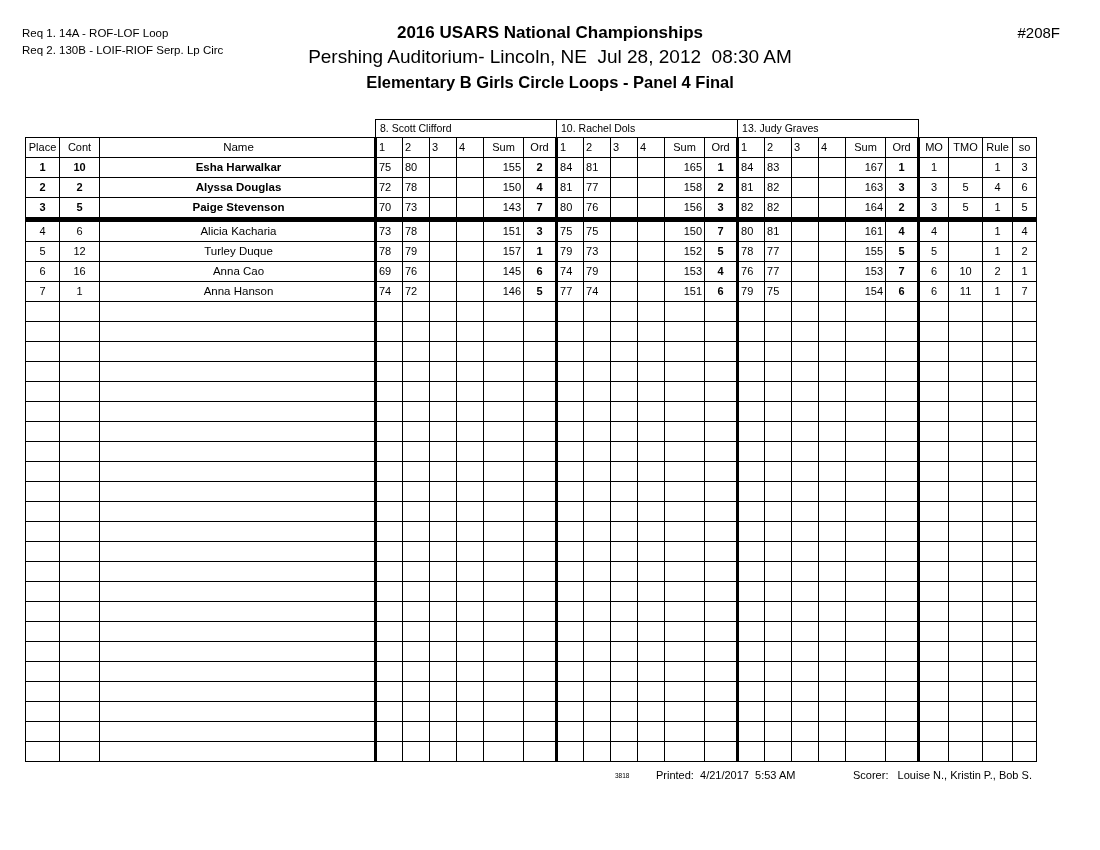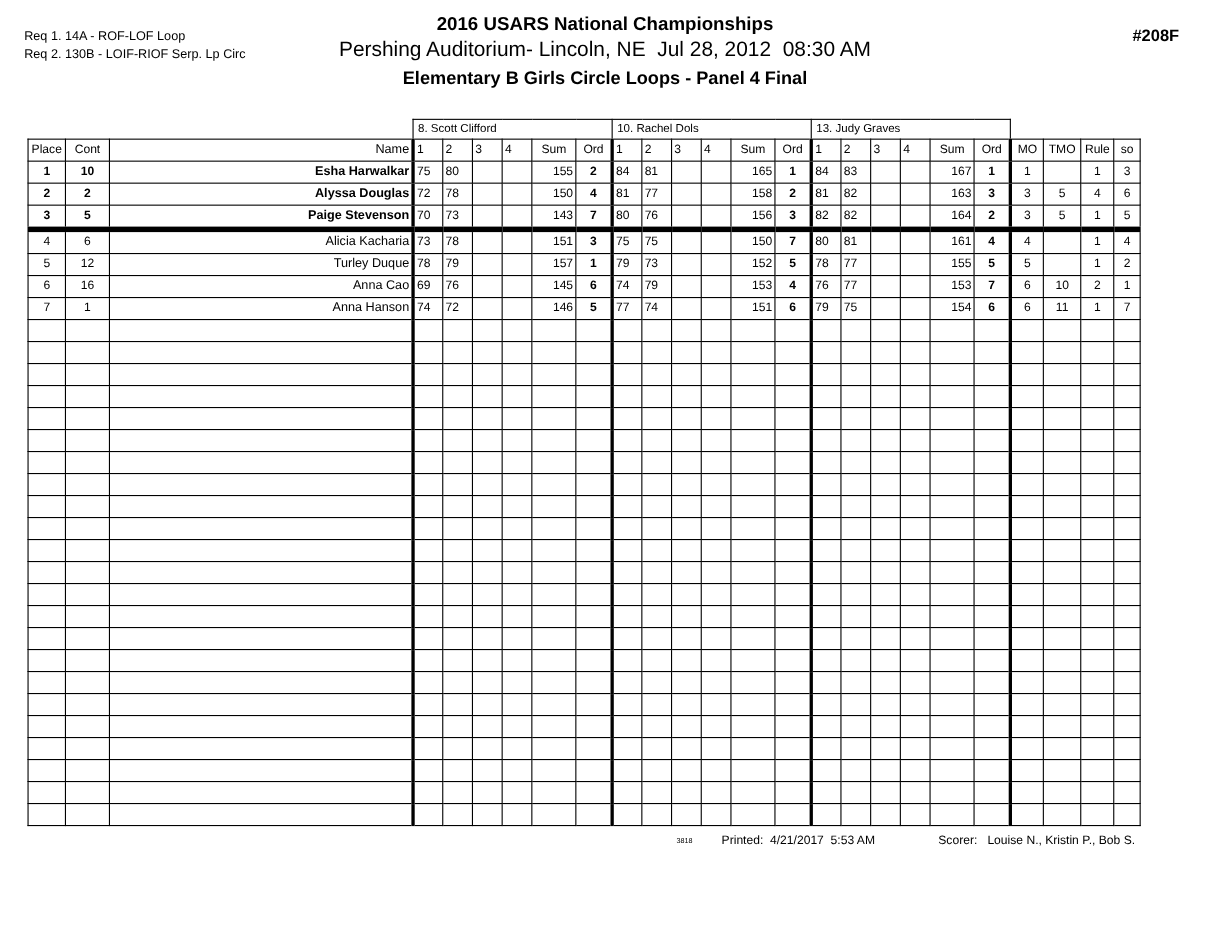--- a/index.html
+++ b/index.html
@@ -1,41 +1,41 @@
 <!DOCTYPE html>
 <html><head>
 <meta charset="utf-8">
 <style>
   html,body{margin:0;padding:0;}
   body{
     width:1100px;height:850px;background:#ffffff;color:#000;
     font-family:"Liberation Sans",sans-serif;overflow:hidden;position:relative;
   }
-  .hdr{position:relative;padding-top:12px;}
+  .hdr{position:relative;padding-top:23px;}
   .req{position:absolute;left:22px;top:25px;font-size:11.5px;line-height:17px;}
-  .comp-num{position:absolute;right:28px;top:24px;font-size:15px;font-weight:bold;}
+  .comp-num{position:absolute;right:40px;top:24px;font-size:15px;font-weight:normal;}
   .center{text-align:center;}
   .title1{font-size:17px;font-weight:bold;}
   .venue{font-size:19px;margin-top:3px;white-space:pre;}
   .title2{font-size:16.5px;font-weight:bold;margin-top:5px;}
   .report{font-size:13.5px;margin-top:3px;}
 
   table.results{border-collapse:collapse;table-layout:fixed;width:1011px;margin:27px 0 0 25px;}
   .results td{
     border:1px solid #000;height:19px;font-size:11px;line-height:19px;
     padding:0 2px;overflow:hidden;white-space:nowrap;
   }
   .results tr.judges td{height:17px;line-height:17px;}
   td.nb{border:none;}
   td.judge-box{font-size:10.5px;padding-left:4px;text-align:left;}
   .c{text-align:center;}
   .l{text-align:left;padding-left:3px;}
   .r{text-align:right;padding-right:3px;}
   .b{font-weight:bold;}
-  td.name{text-align:right;padding-left:5px;font-size:11.5px;}
+  td.name{text-align:center;padding-left:5px;font-size:11.5px;}
   td.tl{border-left:3px solid #000;}
   tr.cut td{border-bottom:5px solid #000;}
 
   .footer{position:relative;width:1011px;margin-left:25px;margin-top:7px;height:14px;font-size:11px;}
   .version{position:absolute;left:590px;top:3px;font-size:6.5px;}
   .printed{position:absolute;left:606px;top:0;white-space:pre;margin-left:25px;}
   .scorer{position:absolute;left:828px;top:0;white-space:pre;}
 </style>
 </head>
 <body>

